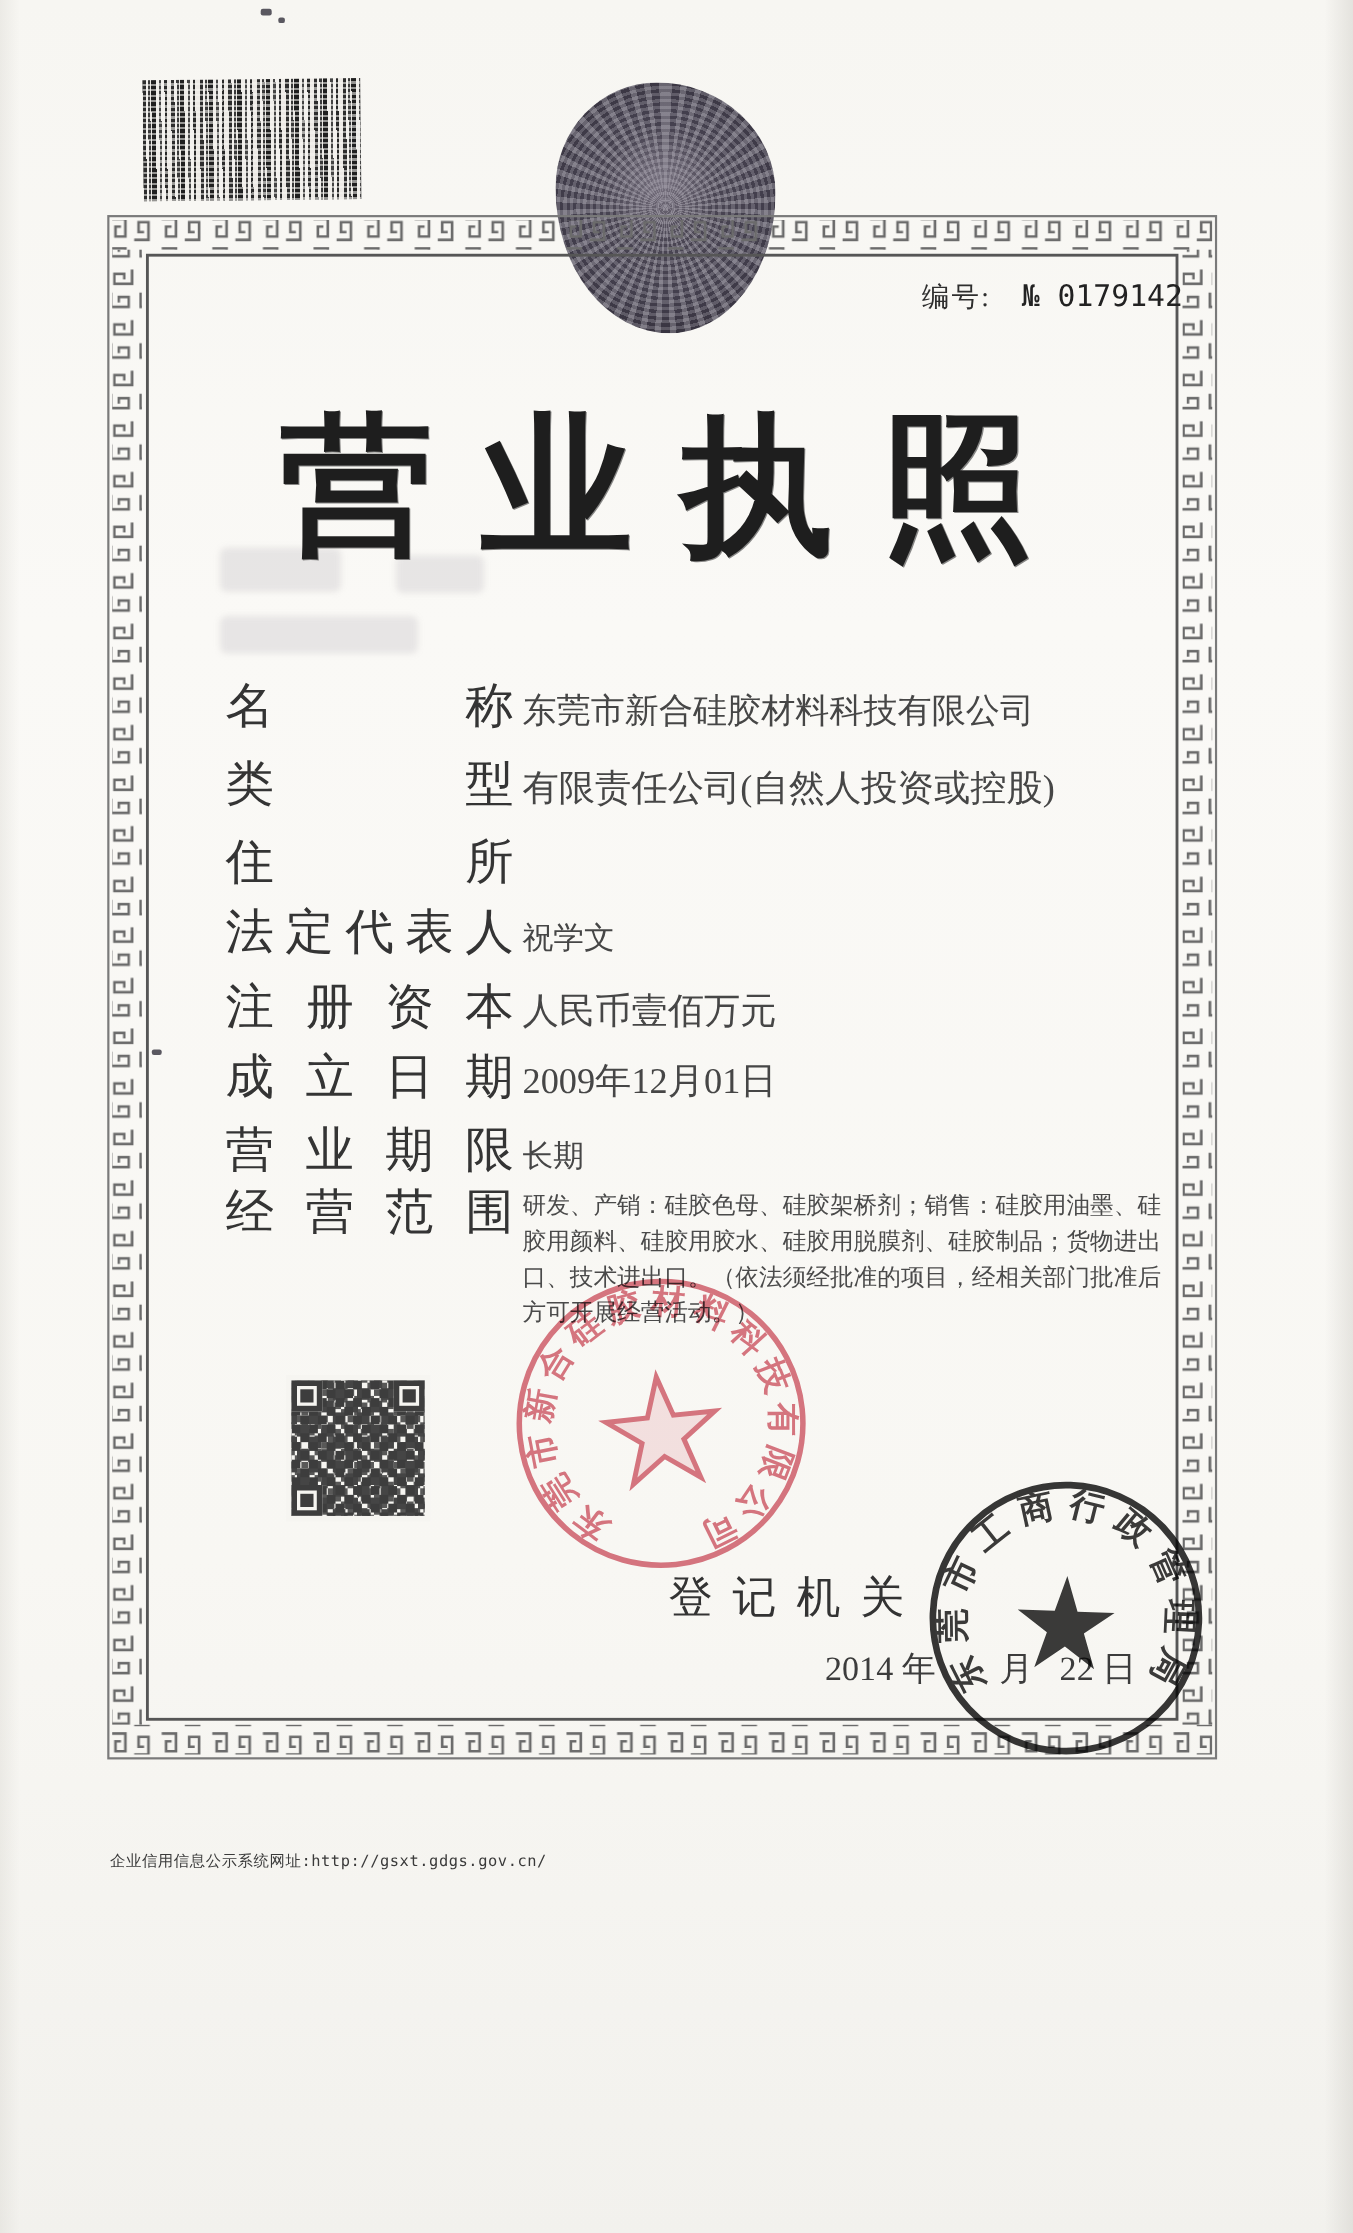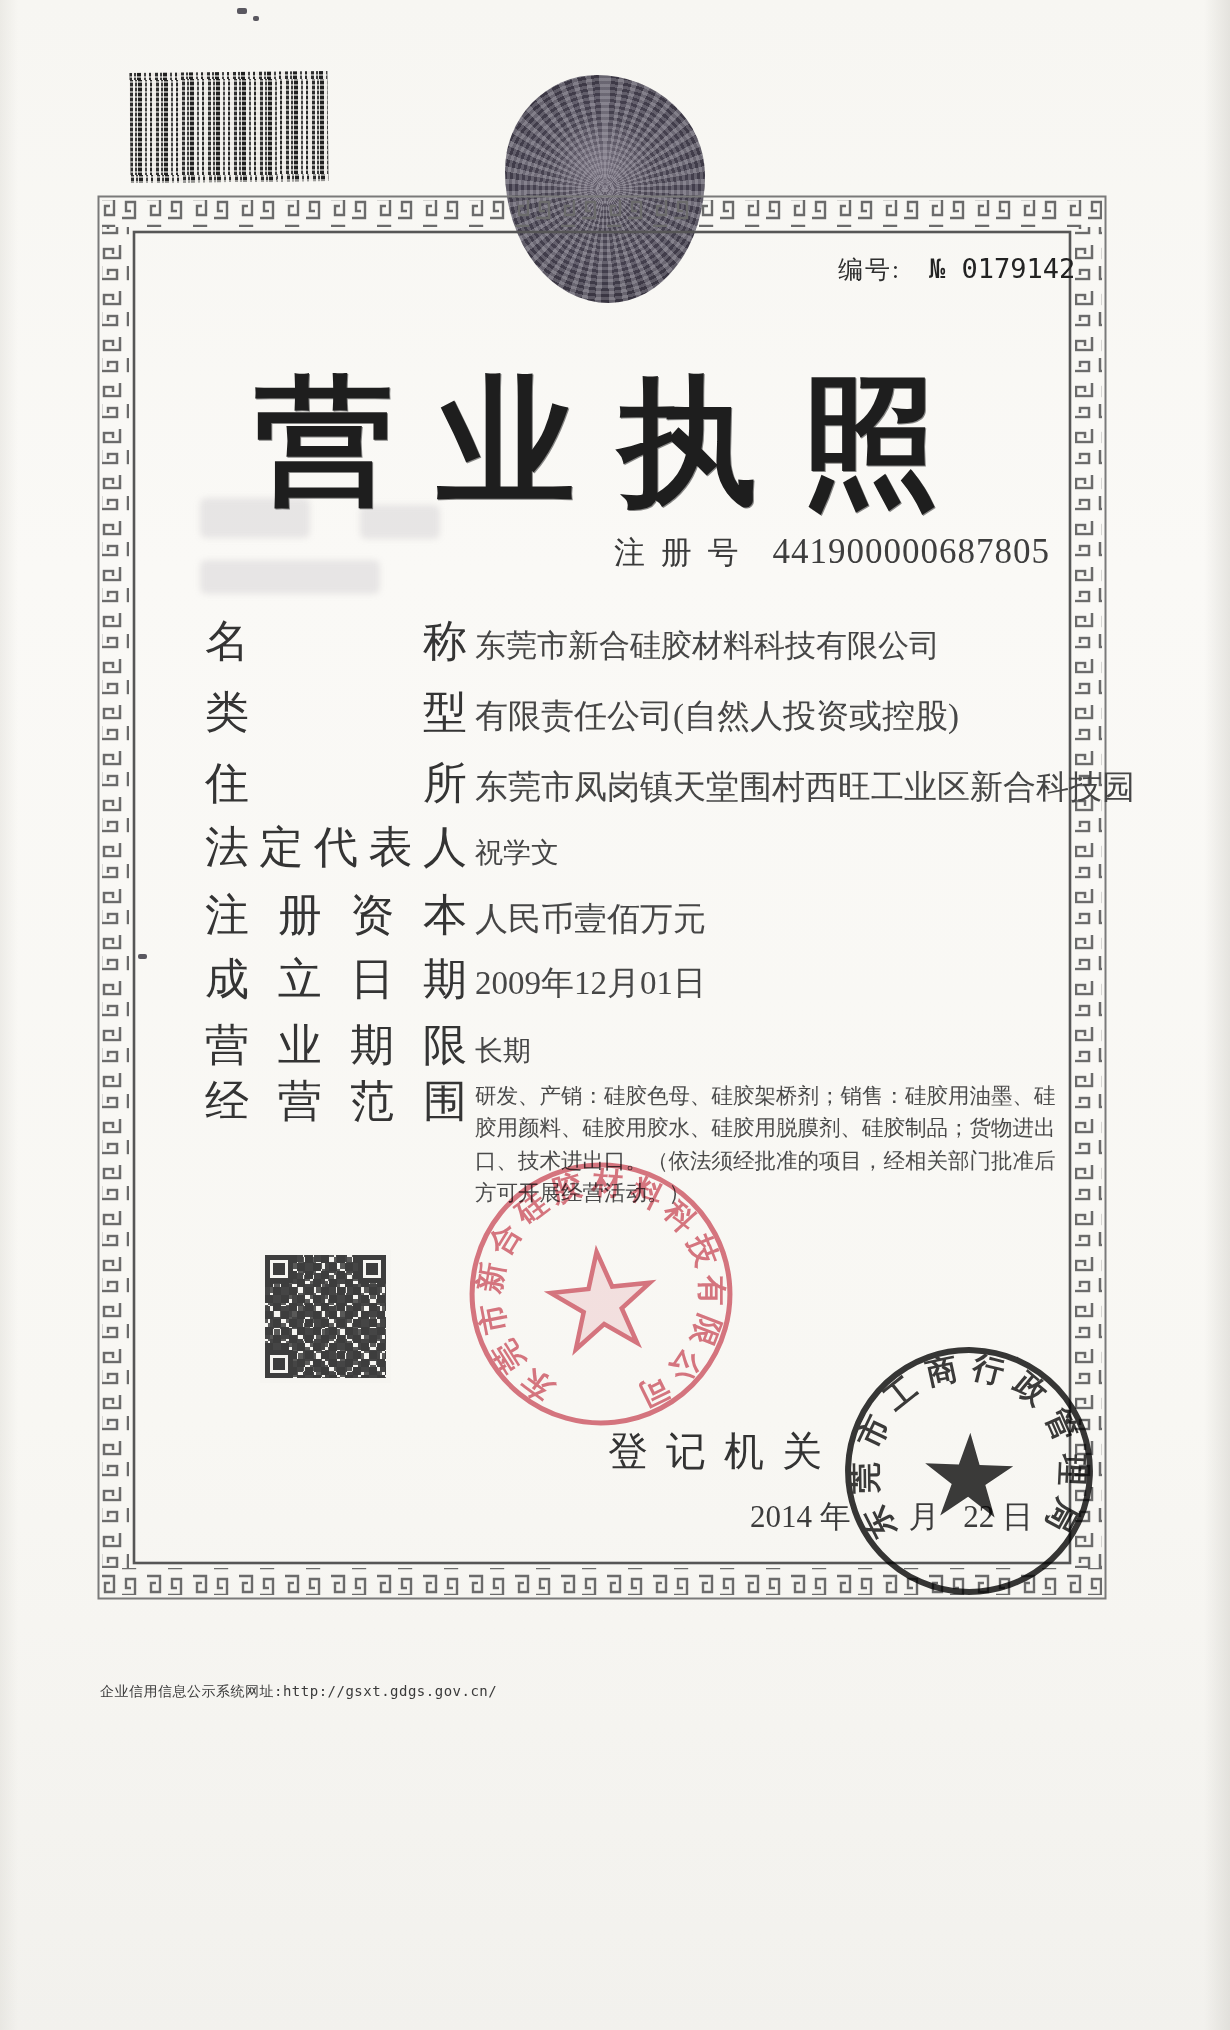--- a/index.html
+++ b/index.html
@@ -129,45 +129,40 @@
     <rect x="37" y="37" width="936" height="1331" fill="none" stroke="#565656" stroke-width="2.6"></rect>
   </svg>
 
   <div class="serial">
     <span class="lbl">编号:</span>
     <span class="num">№ 0179142</span>
   </div>
 
   <div class="title">营业执照</div>
 
-  <div class="regno">
-    <span class="lbl">注 册 号</span>
-    <span class="num">441900000687805</span>
-  </div>
 
   <div class="row" style="top:612px">
     <div class="flabel justify">
         <span>名</span>
         <span>称</span>
       </div>
     <div class="fvalue v-name">东莞市新合硅胶材料科技有限公司</div>
   </div>
   <div class="row" style="top:683px">
     <div class="flabel justify">
         <span>类</span>
         <span>型</span>
       </div>
     <div class="fvalue">有限责任公司(自然人投资或控股)</div>
   </div>
   <div class="row" style="top:754px">
     <div class="flabel justify">
         <span>住</span>
         <span>所</span>
       </div>
-    <div class="fvalue">东莞市凤岗镇天堂围村西旺工业区新合科技园</div>
   </div>
   <div class="row" style="top:818px">
     <div class="flabel justify">
         <span>法</span>
         <span>定</span>
         <span>代</span>
         <span>表</span>
         <span>人</span>
       </div>
     <div class="fvalue v-small">祝学文</div>

